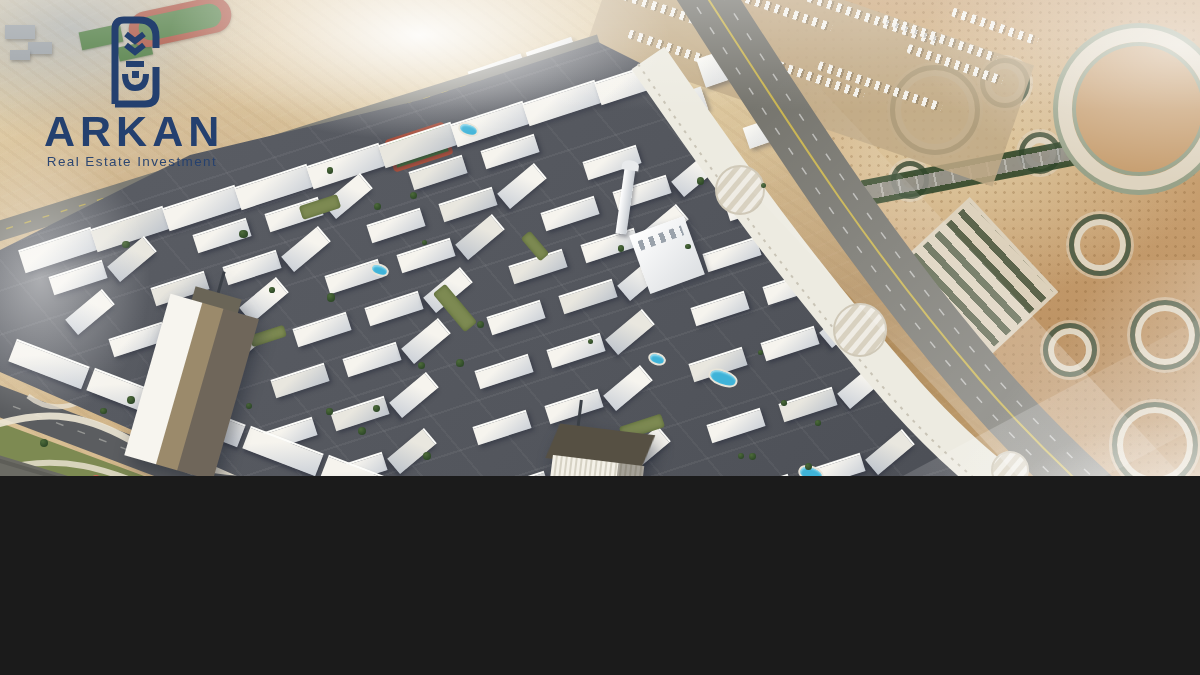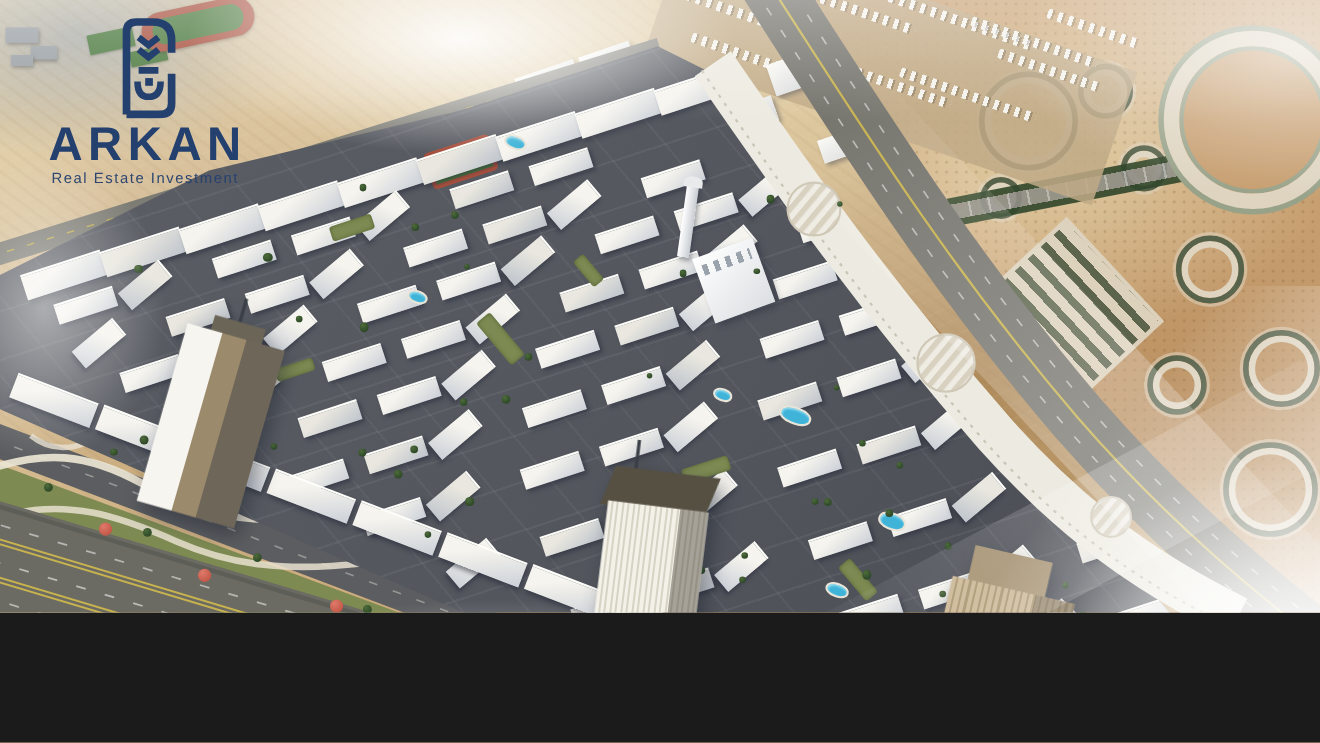--- a/index.html
+++ b/index.html
@@ -1,16 +1,16 @@
 <!DOCTYPE html>
 <html style="--c-navy: #24406f; --c-desert: #cfae80; --c-desertLight: #e2cfa7; --c-desertDark: #b08c5c; --c-parkVeg: #c69d6e; --c-parkPath: #ded4c0; --c-hedge: #57624a; --c-roadTop: #7d7c74; --c-boulevard: #75746d; --c-compoundStreet: #53565d; --c-edgeRoad: #5b5d60; --c-highway: #6b6b64; --c-laneYellow: #c8b34e; --c-laneWhite: #efefe8; --c-building: #f6f4ee; --c-buildingShade: #ccd1d8; --c-lawn: #7d8a52; --c-lawnDark: #66743f; --c-pool: #3fb3d8; --c-palm: #2f4a28; --c-redTree: #c25847; --c-towerTan: #b5a184; --c-glass: #4a86b4; --c-stripRoof: #edebe1; --c-track: #a8503e; --c-field: #4c7a3f;"><head>
 <meta charset="utf-8">
 <style>
   html,body{margin:0;padding:0;background:#1b1b1b;font-family:"Liberation Sans",sans-serif;}
-  #scene{position:relative;width:1200px;height:557px;overflow:hidden;background:var(--c-desert);}
+  #scene{position:relative;width:1200px;height:476px;overflow:hidden;background:var(--c-desert);}
   .abs{position:absolute;}
   
   #desert{inset:0;
     background:
       radial-gradient(420px 200px at 12% 32%, rgba(255,255,255,.18), transparent 70%),
       radial-gradient(500px 260px at 40% 18%, var(--c-desertLight) 0%, transparent 72%),
       radial-gradient(620px 300px at 28% 55%, var(--c-desertDark) 0%, transparent 75%),
       radial-gradient(700px 320px at 62% 10%, var(--c-desertLight) 0%, transparent 78%),
       radial-gradient(300px 160px at 6% 6%, #aeb0ac 0%, transparent 70%),
       linear-gradient(118deg, var(--c-desertLight) 0%, var(--c-desert) 38%, var(--c-desertDark) 72%, var(--c-desert) 100%);}

